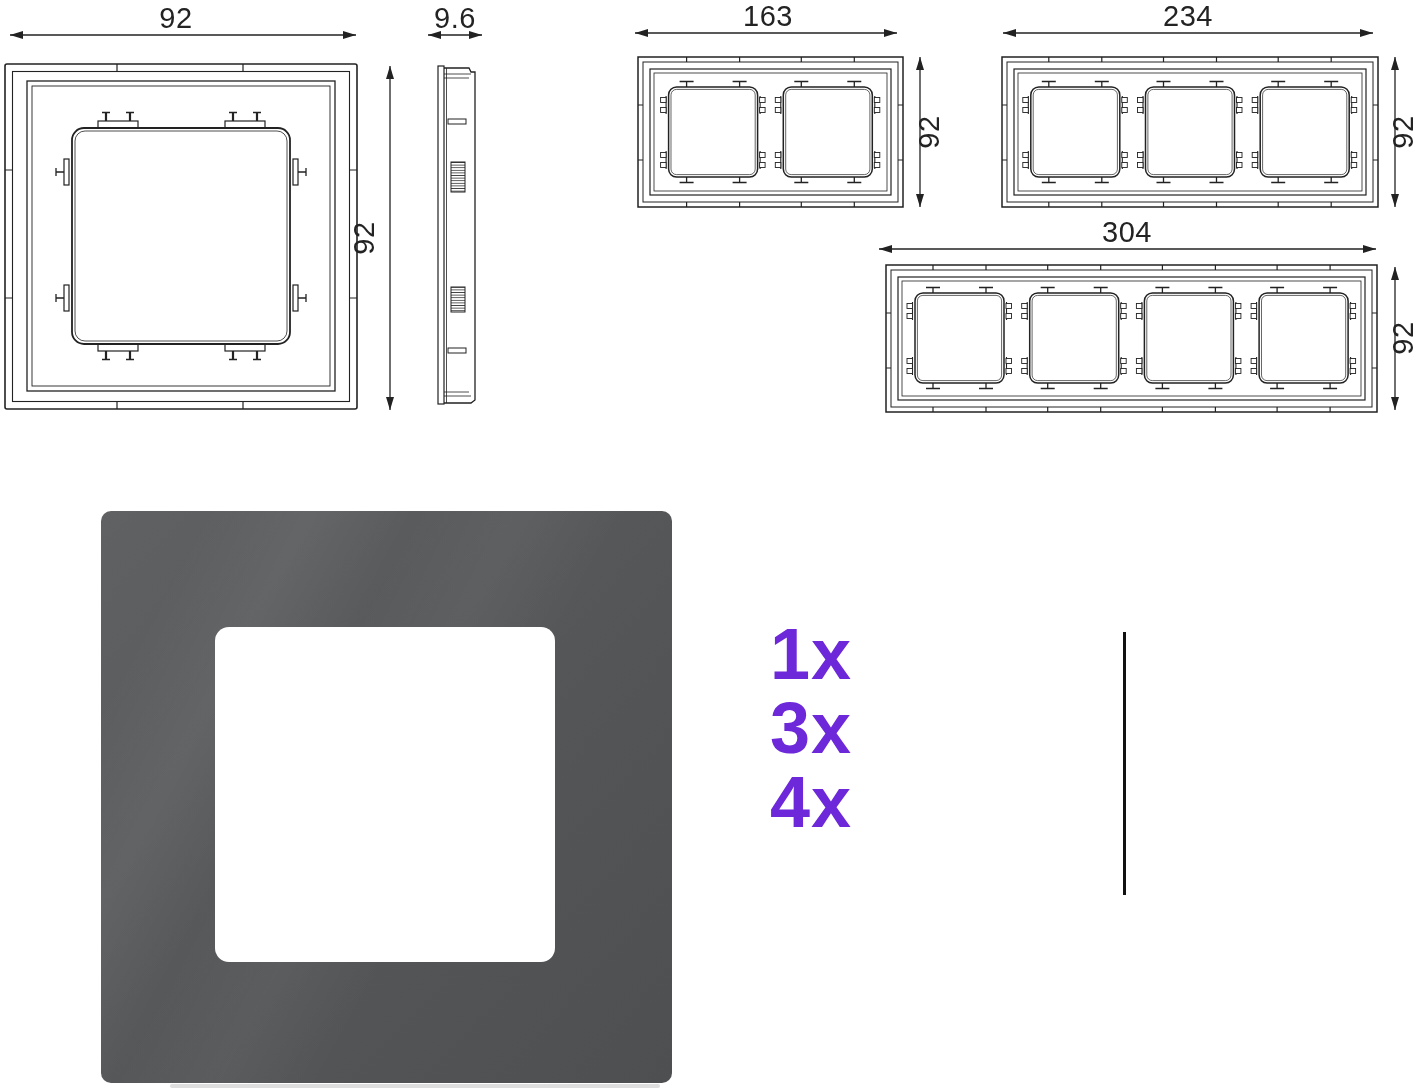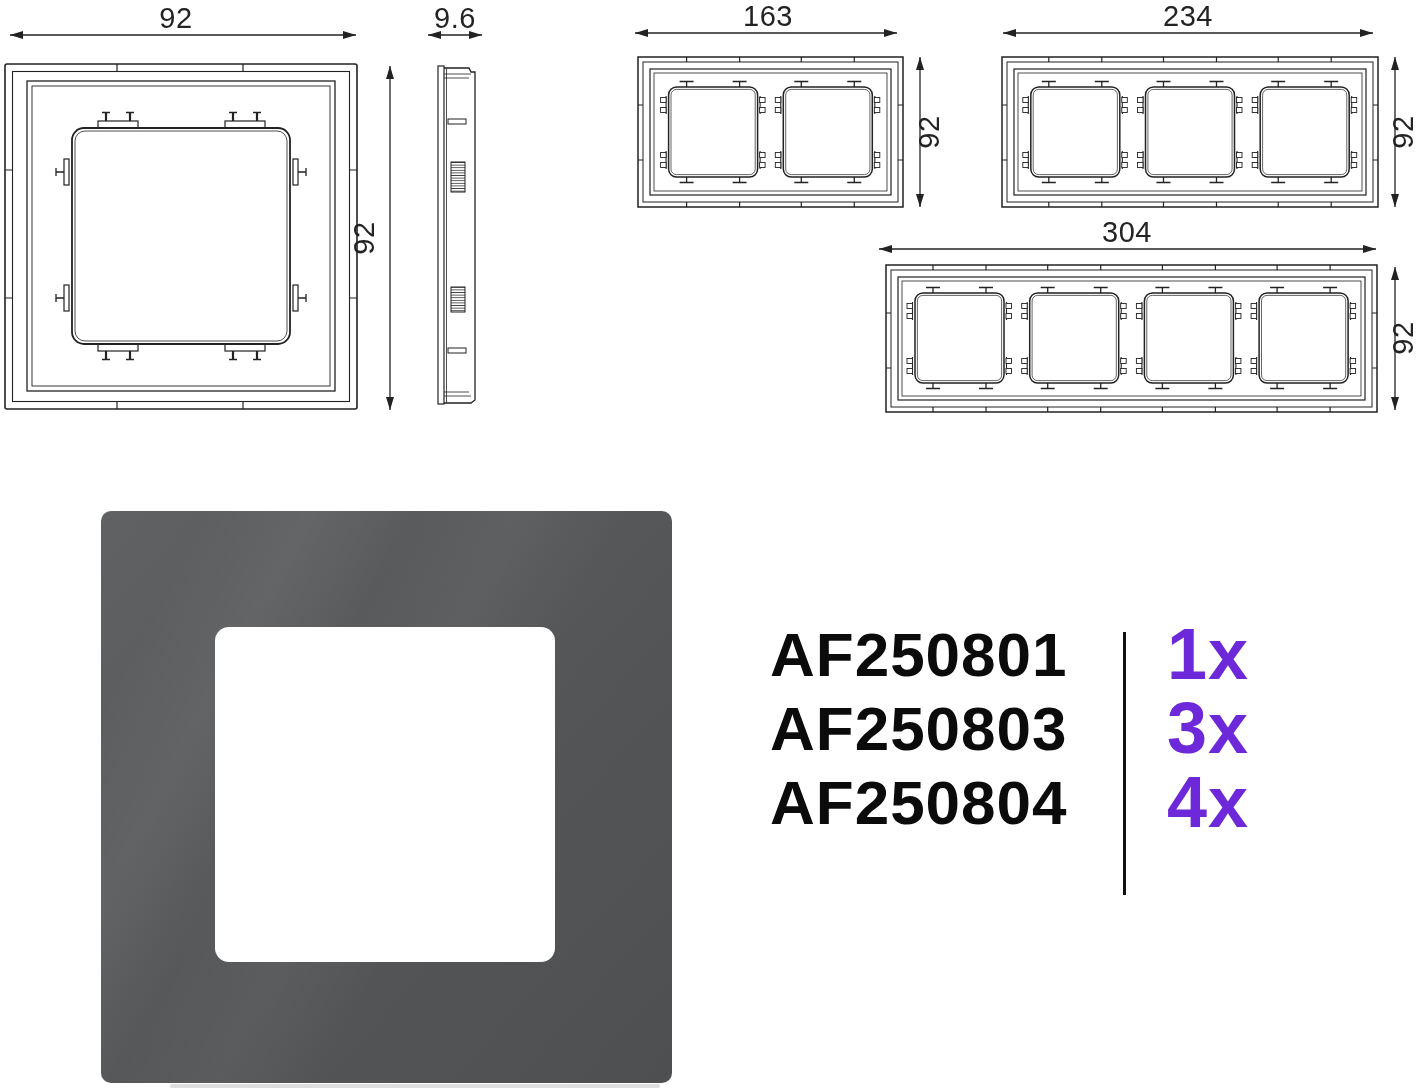--- a/index.html
+++ b/index.html
@@ -222,25 +222,22 @@
   </g>
 </svg>
 
 <div class="photo">
   <div class="cutout"></div>
 </div>
 <div class="photo-base"></div>
 
 <div class="codes">
   <div class="crow">
-    <span class="code">AF250801</span>
     <span class="qty">1x</span>
   </div>
   <div class="crow">
-    <span class="code">AF250803</span>
     <span class="qty">3x</span>
   </div>
   <div class="crow">
-    <span class="code">AF250804</span>
     <span class="qty">4x</span>
   </div>
 </div>
 <div class="tdivider"></div>
 
 </body></html>

